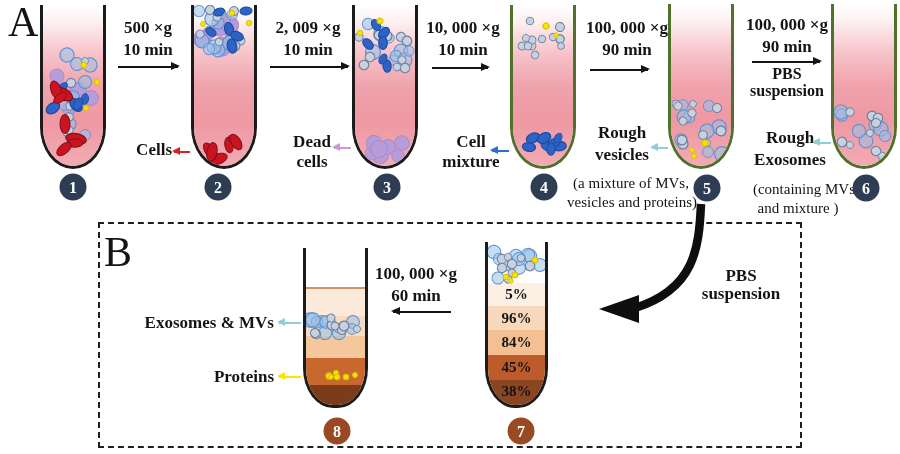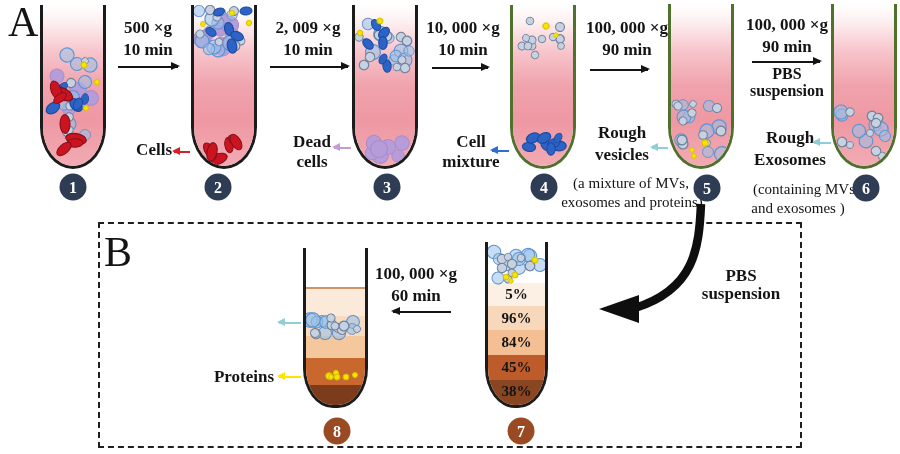--- a/index.html
+++ b/index.html
@@ -293,23 +293,23 @@
 
   <div class="t tc" style="left:622px;top:123px">Rough</div>
   <div class="t tc" style="left:622px;top:145px">vesicles</div>
   <div class="carrow" style="left: 652px; top: 147px; width: 16px; --c: #8fced9;"></div>
 
   <div class="t tc" style="left:790px;top:128px">Rough</div>
   <div class="t tc" style="left:790px;top:150px">Exosomes</div>
   <div class="carrow" style="left: 814px; top: 142px; width: 17px; --c: #8fced9;"></div>
 
   <div class="note" style="left:631px;top:174px">(a mixture of MVs,</div>
-  <div class="note" style="left:632px;top:193px">exosomes and proteins)</div>
+  <div class="note" style="left:632px;top:193px">vesicles and proteins)</div>
   <div class="note" style="left:804px;top:180px">(containing MVs</div>
-  <div class="note" style="left:798px;top:199px">and exosomes )</div>
+  <div class="note" style="left:798px;top:199px">and mixture )</div>
 
   <div class="badge" style="left:73px;top:187px">1</div>
   <div class="badge" style="left:218px;top:187px">2</div>
   <div class="badge" style="left:387px;top:187px">3</div>
   <div class="badge" style="left:544px;top:187px">4</div>
   <div class="badge" style="left:707px;top:188px">5</div>
   <div class="badge" style="left:866px;top:188px">6</div>
 
   <div class="dash" style="left:98px;top:222px;width:704px;height:226px"></div>
 
@@ -378,20 +378,21 @@
         <span class="pt exo" style="left: 23.8571%; top: 16.0225%; transform: translate(-50%, -50%) rotate(58deg) scale(1.16304);"></span>
         <span class="pt exo" style="left: 35.9241%; top: 8.90611%; transform: translate(-50%, -50%) rotate(213deg) scale(0.923369);"></span>
         <span class="pt exo" style="left: 42.507%; top: 13.2161%; transform: translate(-50%, -50%) rotate(105deg) scale(1.17832);"></span>
         <span class="pt protein" style="left: 32.3009%; top: 21.4939%; transform: translate(-50%, -50%) rotate(281deg) scale(1.07255);"></span>
         <span class="pt protein" style="left: 83.0744%; top: 11.1611%; transform: translate(-50%, -50%) rotate(280deg) scale(1.13031);"></span>
         <span class="pt protein" style="left: 47.0301%; top: 20.1616%; transform: translate(-50%, -50%) rotate(170deg) scale(1.12586);"></span>
         <span class="pt protein" style="left: 40.0192%; top: 23.6307%; transform: translate(-50%, -50%) rotate(123deg) scale(0.896591);"></span>
       </div>
   </div>
 
+  <div class="t" style="right:626px;top:313px">Exosomes &amp; MVs</div>
   <div class="carrow" style="left: 279px; top: 322px; width: 22px; --c: #8fced9;"></div>
   <div class="t" style="right:626px;top:367px">Proteins</div>
   <div class="carrow" style="left: 279px; top: 376px; width: 22px; --c: #ffe400;"></div>
 
   <div class="t tc" style="left:416px;top:264px">100, 000 ×g</div>
   <div class="t tc" style="left:416px;top:286px">60 min</div>
   <div class="arrow l" style="left:393px;top:311px;width:58px"></div>
 
   <div class="t tc" style="left:741px;top:266px">PBS</div>
   <div class="t tc" style="left:741px;top:284px">suspension</div>

